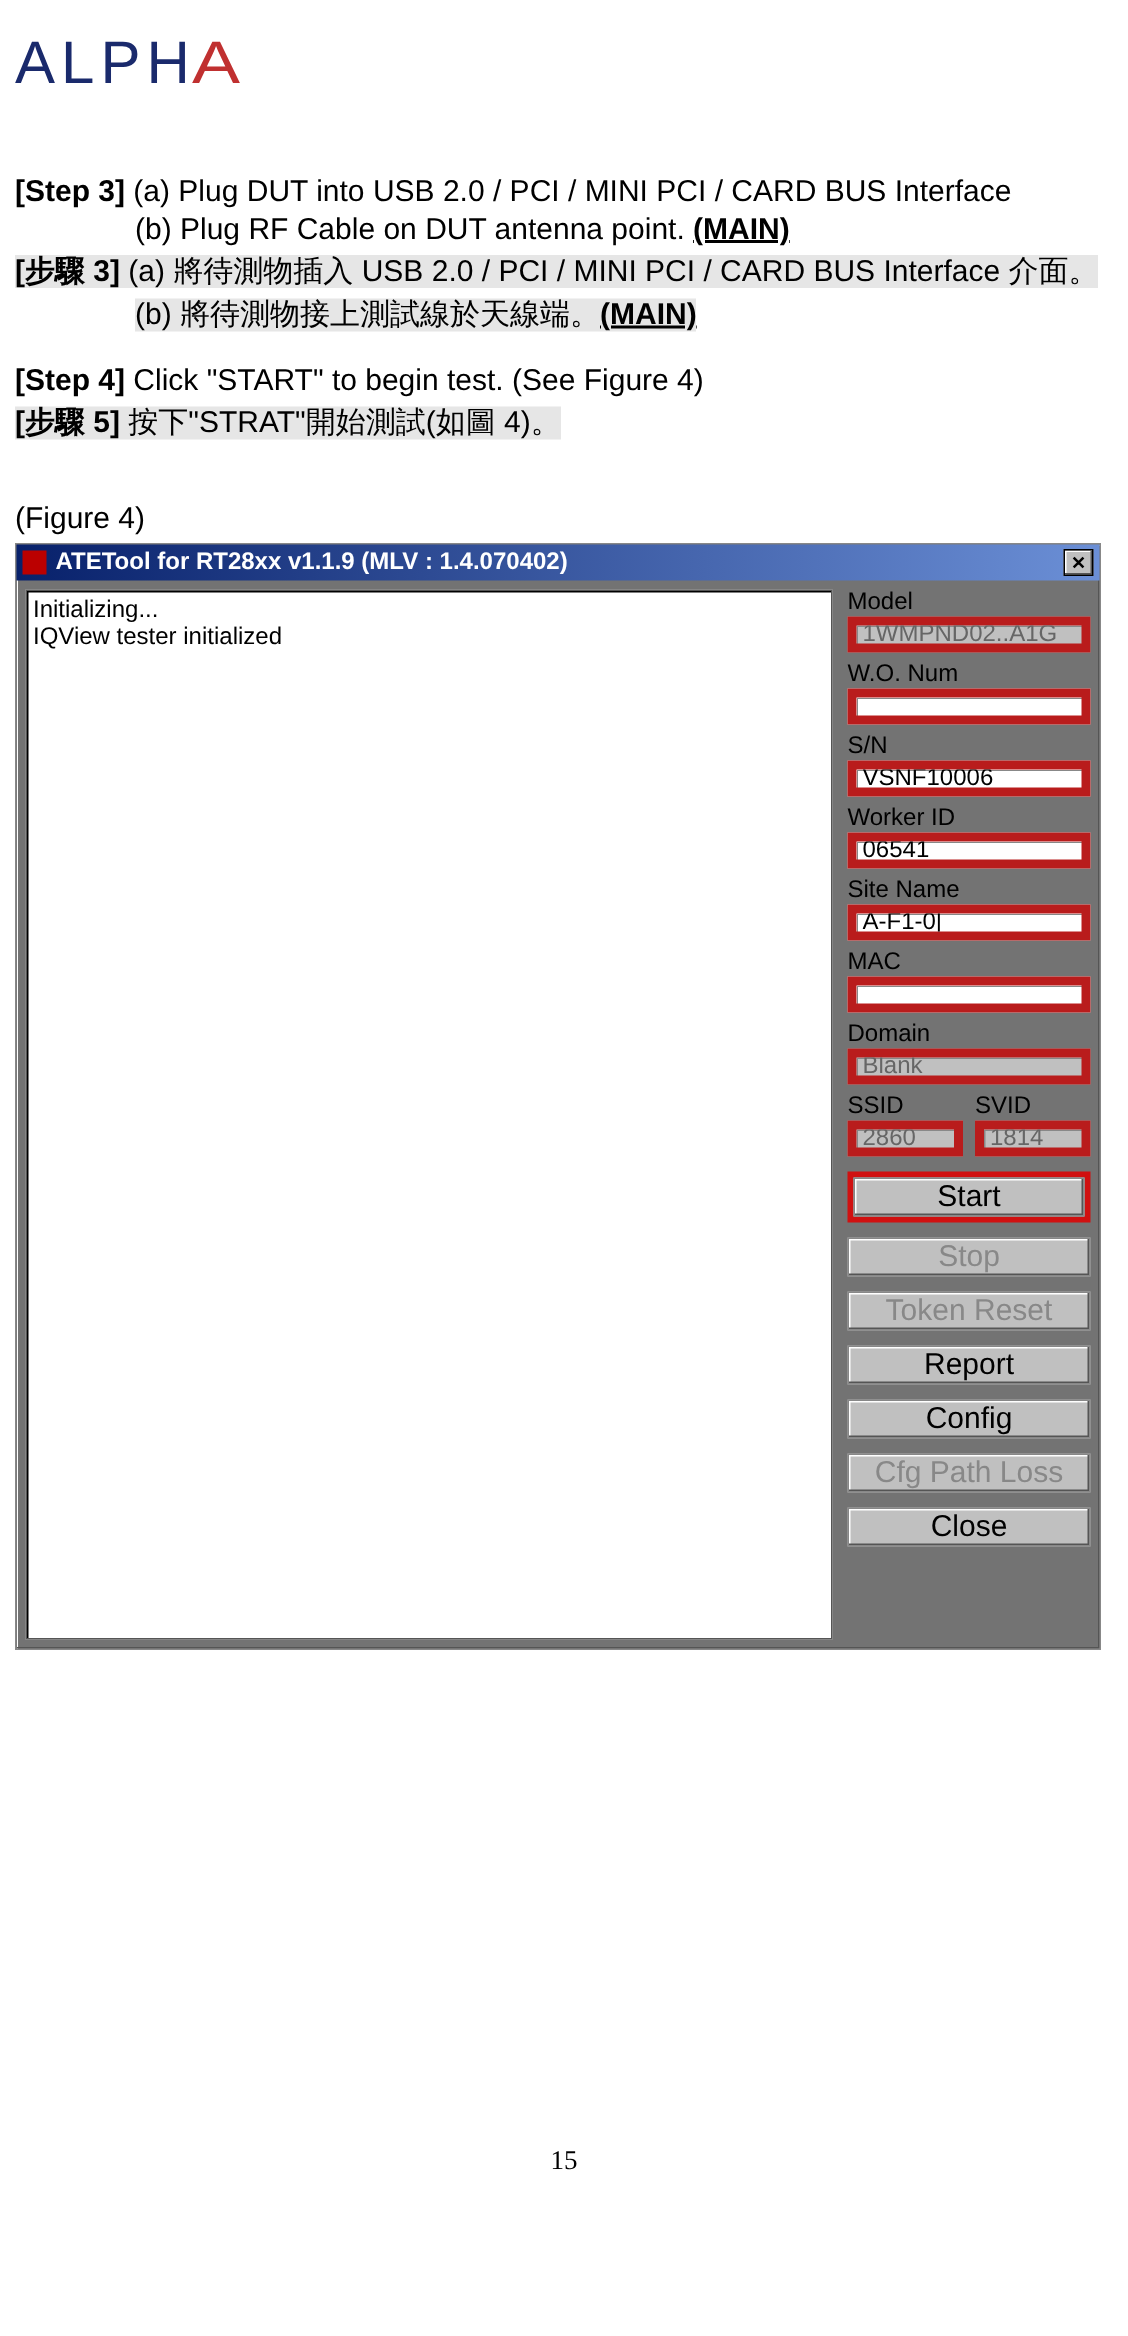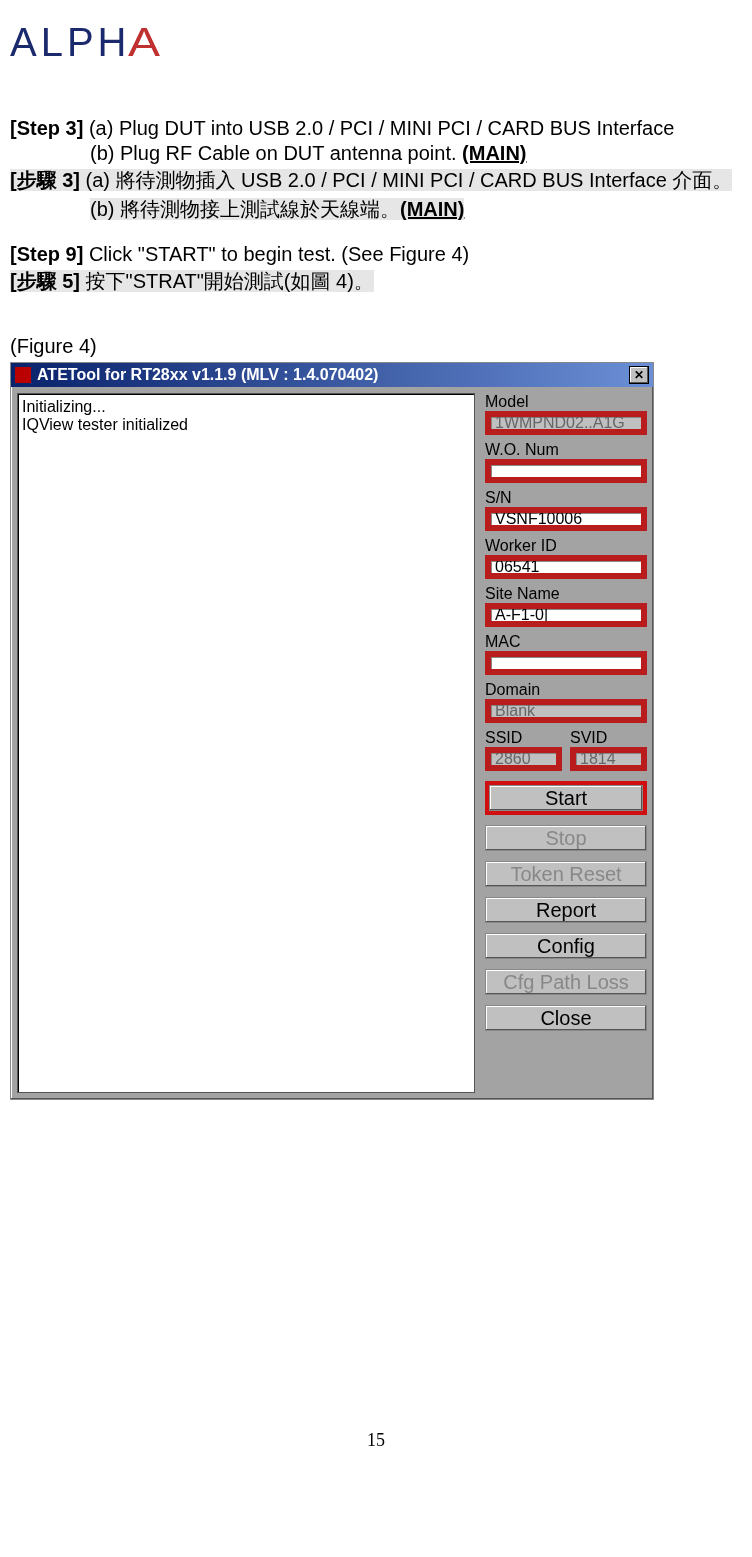--- a/index.html
+++ b/index.html
@@ -31,23 +31,23 @@
     transform: scaleX(1.2);
   }
   .step-line { margin: 2px 0; }
   .step-line .lab { font-weight: bold; }
   .hl { background: #e6e6e6; }
   .u { text-decoration: underline; font-weight: bold; }
   .fig-caption { margin-top: 40px; }
   
   .win {
     margin-top: 4px;
-    width: 644px;
+    width: 724px;
     border: 1px solid #888;
-    background: #a3a3a3;
+    background: #737373;
     box-shadow: inset -1px -1px 0 #555, inset 1px 1px 0 #fff;
     box-sizing: border-box;
   }
   .titlebar {
     background: linear-gradient(90deg, #08216b, #6b8fd6);
     color: #fff;
     font-family: "MS Sans Serif", Tahoma, sans-serif;
     font-size: 16px;
     height: 24px;
     display: flex;
@@ -160,21 +160,21 @@
     <span class="hl"><span class="lab">[步驟 3]</span>
     <span>(a)  將待測物插入 USB 2.0 / PCI / MINI PCI / CARD BUS Interface  介面。</span></span>
   </div>
   <div class="step-line" style="padding-left:80px;">
     <span class="hl"><span>(b)  將待測物接上測試線於天線端。</span><span class="u">(MAIN)</span></span>
   </div>
 
   <div style="height:16px;"></div>
 
   <div class="step-line">
-    <span class="lab">[Step 9]</span>
+    <span class="lab">[Step 4]</span>
     <span>Click "START" to begin test. (See Figure 4)</span>
   </div>
   <div class="step-line">
     <span class="hl"><span class="lab">[步驟 5]</span><span>  按下"STRAT"開始測試(如圖 4)。</span></span>
   </div>
 
   <div class="fig-caption">(Figure 4)</div>
 
   
   <div class="win">

